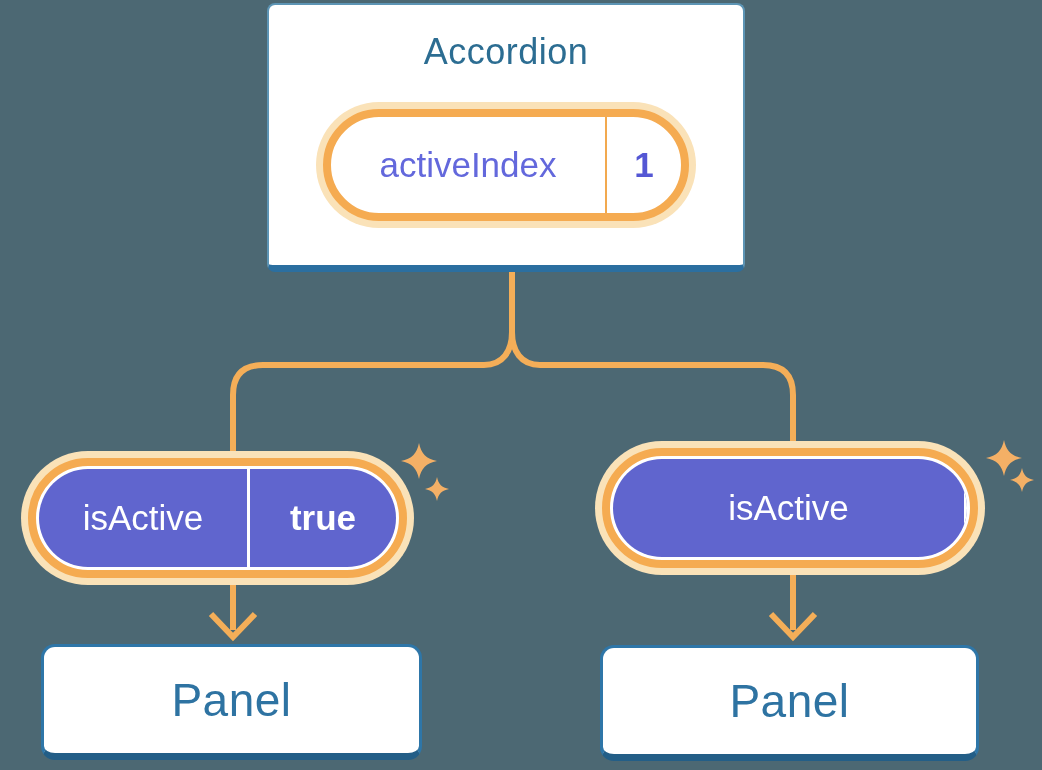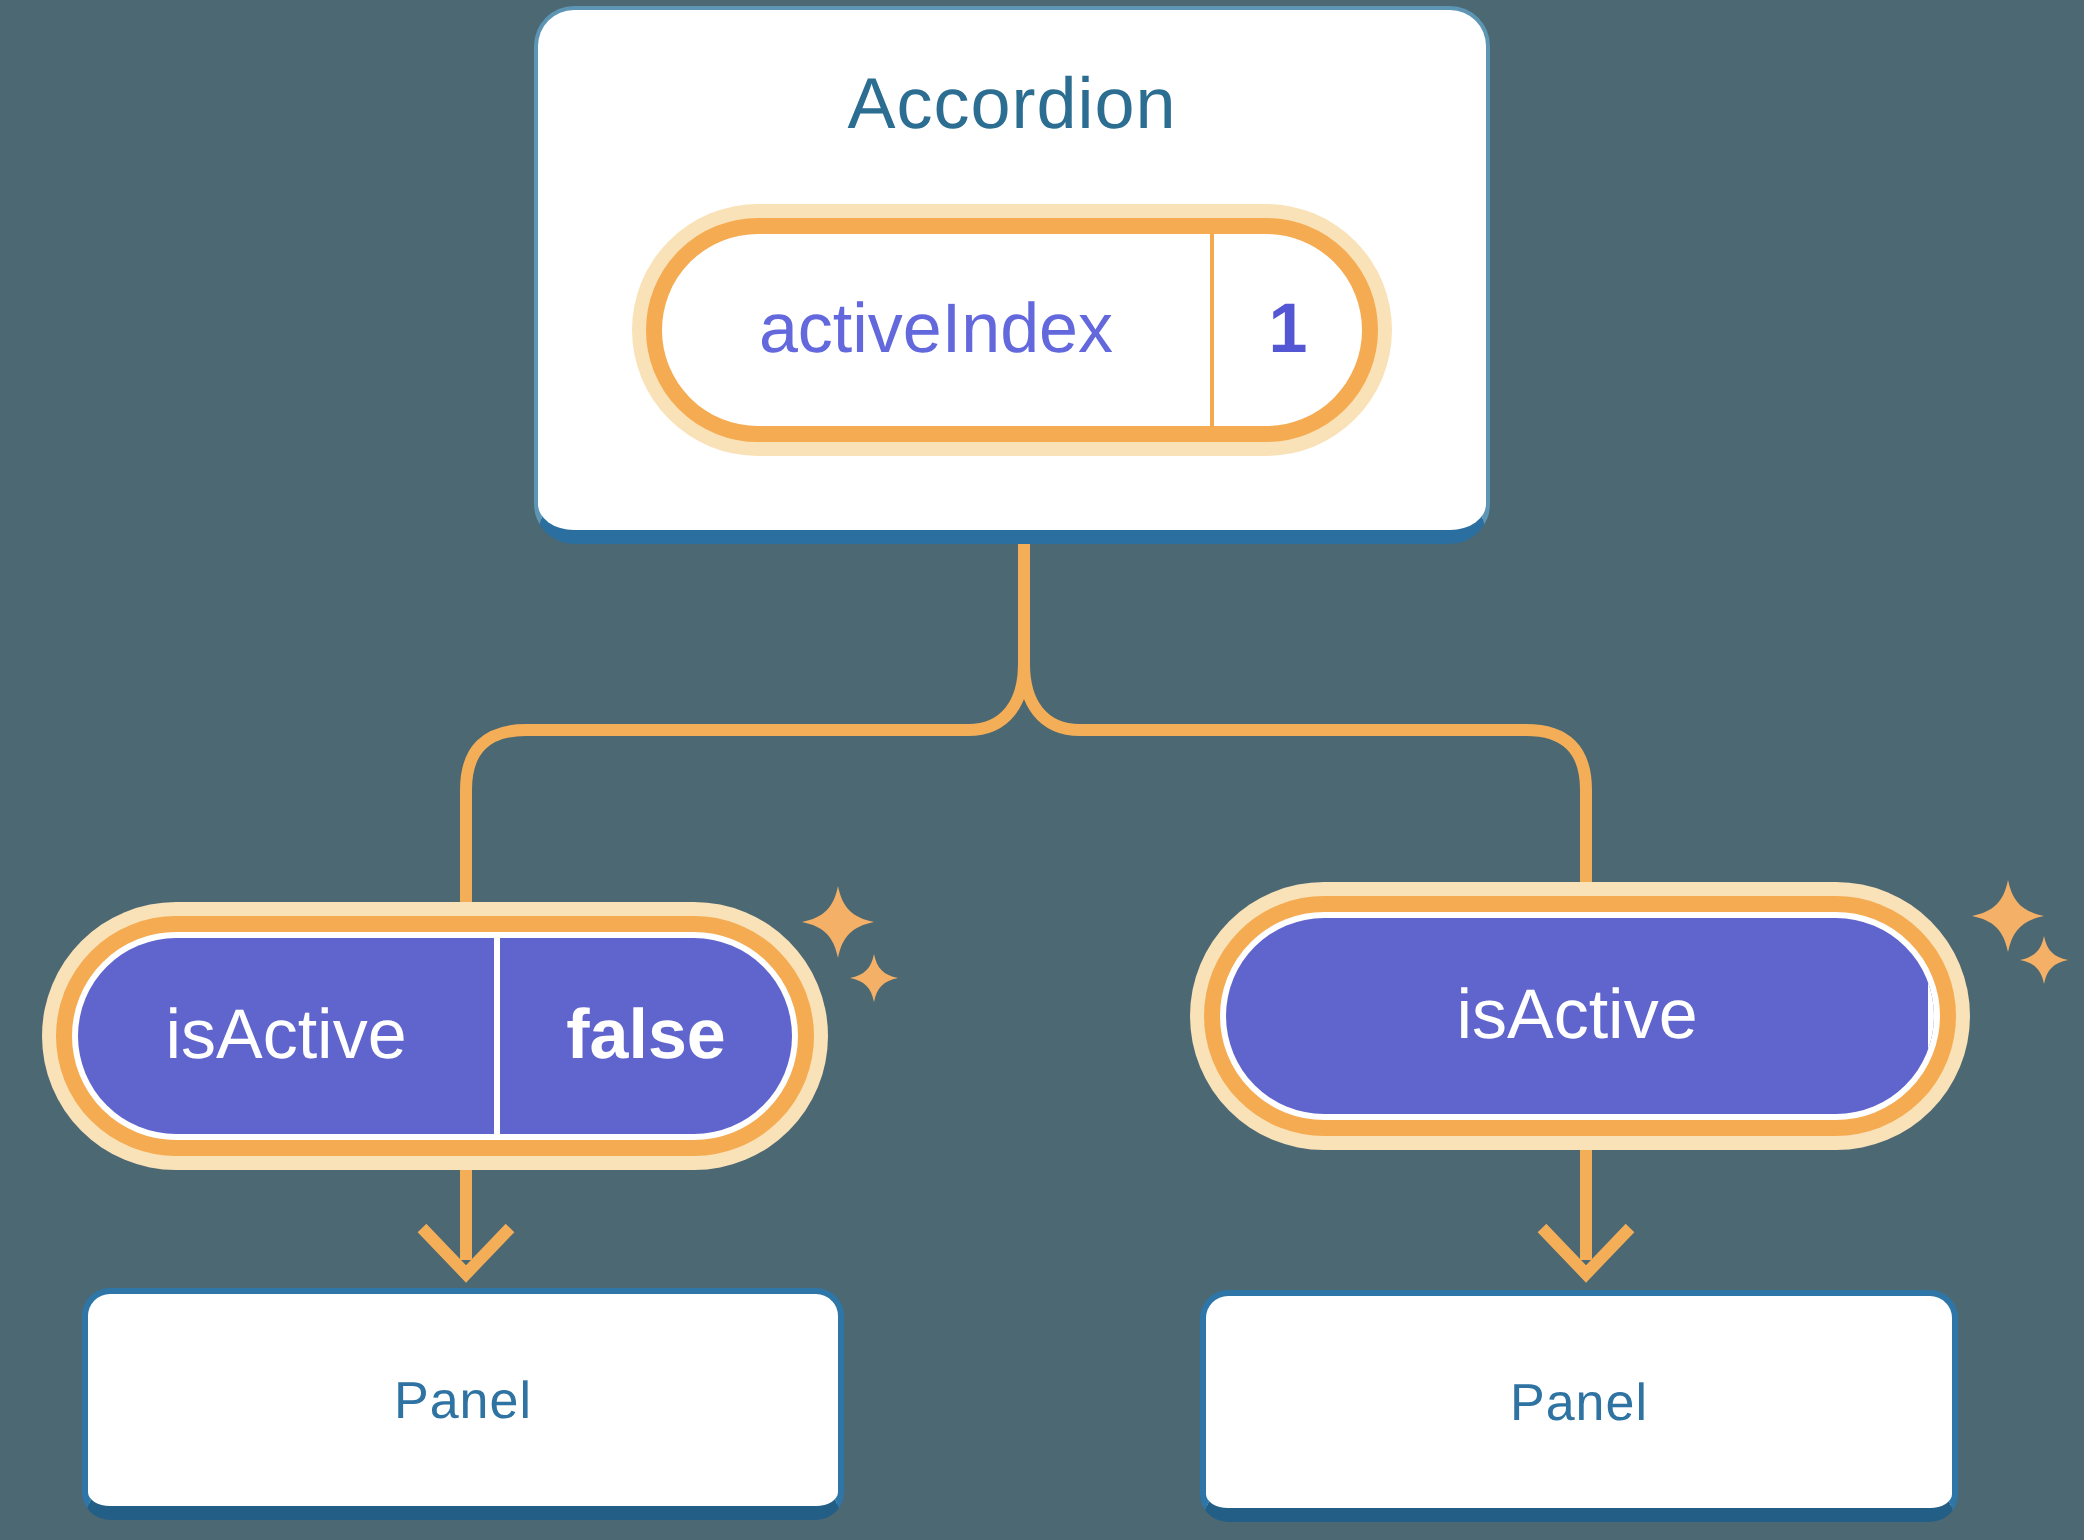--- a/index.html
+++ b/index.html
@@ -15,21 +15,21 @@
     background: #4C6873;
   }
   .connector-svg {
     position: absolute; left: 0; top: 0; z-index: 1;
   }
   .card {
     position: absolute; z-index: 2;
     background: #ffffff;
     border: 2px solid #5D95B5;
     border-bottom: 7px solid #2B6FA0;
-    border-radius: 20px;
+    border-radius: 8px;
     box-sizing: border-box;
   }
   .accordion-card { left: 267px; top: 3px; width: 478px; height: 269px; }
   .card-title {
     position: absolute; top: 26px; left: 0; width: 100%;
     text-align: center;
     font-size: 36px; font-weight: 500; color: #2C6D92;
     letter-spacing: 0.5px;
   }
   .state-pill {
@@ -81,21 +81,21 @@
 
   .panel-card {
     border: 3px solid #2E76A8;
     border-bottom: 7px solid #235E87;
     border-radius: 14px;
     display: flex; align-items: center; justify-content: center;
   }
   .panel-left  { left: 41px;  top: 644px; width: 381px; height: 116px; }
   .panel-right { left: 600px; top: 645px; width: 379px; height: 116px; }
   .panel-label {
-    font-size: 26px; font-weight: 500; color: #2E73A2;
+    font-size: 46px; font-weight: 500; color: #2E73A2;
     letter-spacing: 0.5px;
   }
 </style>
 </head>
 <body>
 
 <div class="stage">
 
   <svg class="connector-svg" width="1042" height="770" viewBox="0 0 1042 770">
     <defs>
@@ -124,21 +124,21 @@
       <div class="cell name">activeIndex</div>
       <div class="divider"></div>
       <div class="cell value">1</div>
     </div>
   </div>
 
   <div class="prop-pill prop-pill-left">
     <div class="inner">
       <div class="cell name">isActive</div>
       <div class="divider"></div>
-      <div class="cell value">false</div>
+      <div class="cell value">true</div>
     </div>
   </div>
 
   <div class="prop-pill prop-pill-right">
     <div class="inner">
       <div class="cell name">isActive</div>
       <div class="divider"></div>
     </div>
   </div>
 

